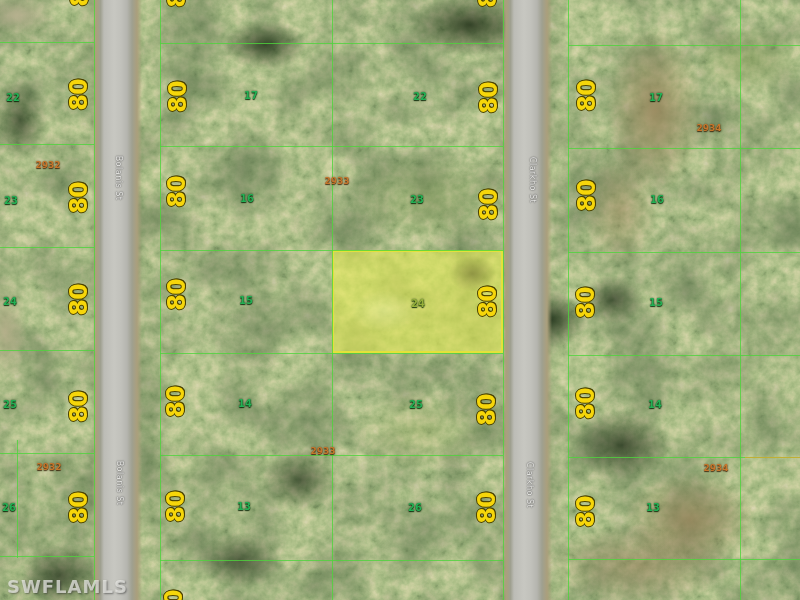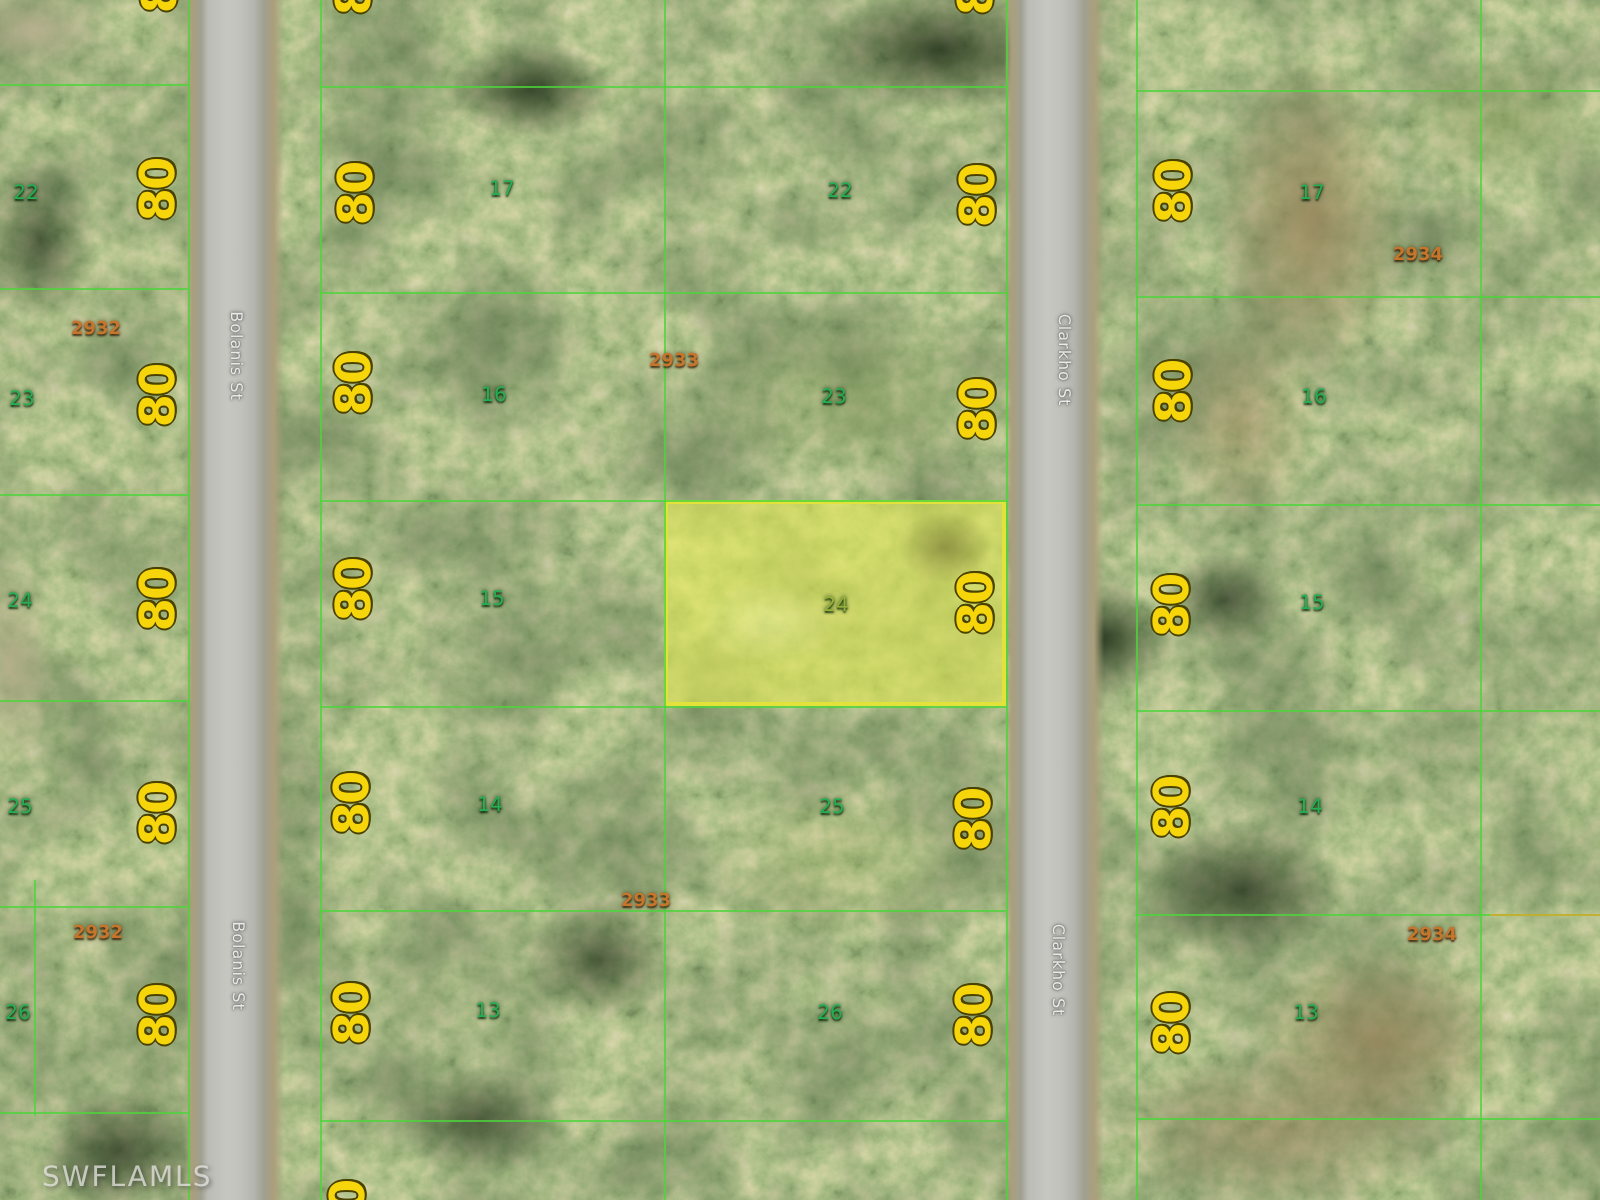--- a/index.html
+++ b/index.html
@@ -37,30 +37,30 @@
   }
   .line{position:absolute;z-index:5;opacity:.8;}
   .hl{position:absolute;z-index:4;border:2px solid;box-sizing:border-box;}
   .hl-tex{position:absolute;inset:0;
     background:radial-gradient(ellipse 34px 26px at 83% 22%, rgba(95,95,40,.5), rgba(95,95,40,0) 70%),
                radial-gradient(ellipse 50px 30px at 30% 60%, rgba(255,255,210,.25), rgba(255,255,210,0) 70%);}
   .dim{position:absolute;z-index:6;transform:translate(-50%,-50%) rotate(-90deg);
     font-size:24px;font-weight:bold;letter-spacing:-1px;white-space:nowrap;
     text-shadow:-1px 0 0 #4a4200,1px 0 0 #4a4200,0 -1px 0 #4a4200,0 1px 0 #4a4200,1px 1px 0 #4a4200;}
   .lot{position:absolute;z-index:6;transform:translate(-50%,-50%);
-    font-size:10px;font-weight:normal;white-space:nowrap;
+    font-size:10px;font-weight:bold;white-space:nowrap;
     text-shadow:0 0 2px rgba(0,35,0,.9),0 1px 1px rgba(0,30,0,.8);}
   .blk{position:absolute;z-index:6;transform:translate(-50%,-50%);
     font-size:9px;font-weight:bold;white-space:nowrap;
     text-shadow:0 1px 1px rgba(50,25,0,.8),0 0 2px rgba(50,25,0,.6);}
   .street{position:absolute;z-index:6;transform:translate(-50%,-50%) rotate(90deg);
     font-size:8px;letter-spacing:.5px;opacity:.92;white-space:nowrap;
     text-shadow:0 0 2px #555,0 0 1px #444;}
-  .watermark{position:absolute;z-index:8;left:21px;bottom:3px;
-    font-size:14px;letter-spacing:1px;font-weight:normal;
+  .watermark{position:absolute;z-index:8;left:7px;bottom:3px;
+    font-size:18px;letter-spacing:1px;font-weight:bold;
     text-shadow:1px 1px 2px rgba(40,40,40,.5);}
 </style>
 </head>
 <body>
 
 <div class="scene" id="scene">
 
   <svg class="veg" width="800" height="600" viewBox="0 0 800 600" preserveAspectRatio="none">
     <defs>
       <filter id="vegF" x="-5%" y="-5%" width="110%" height="110%">

